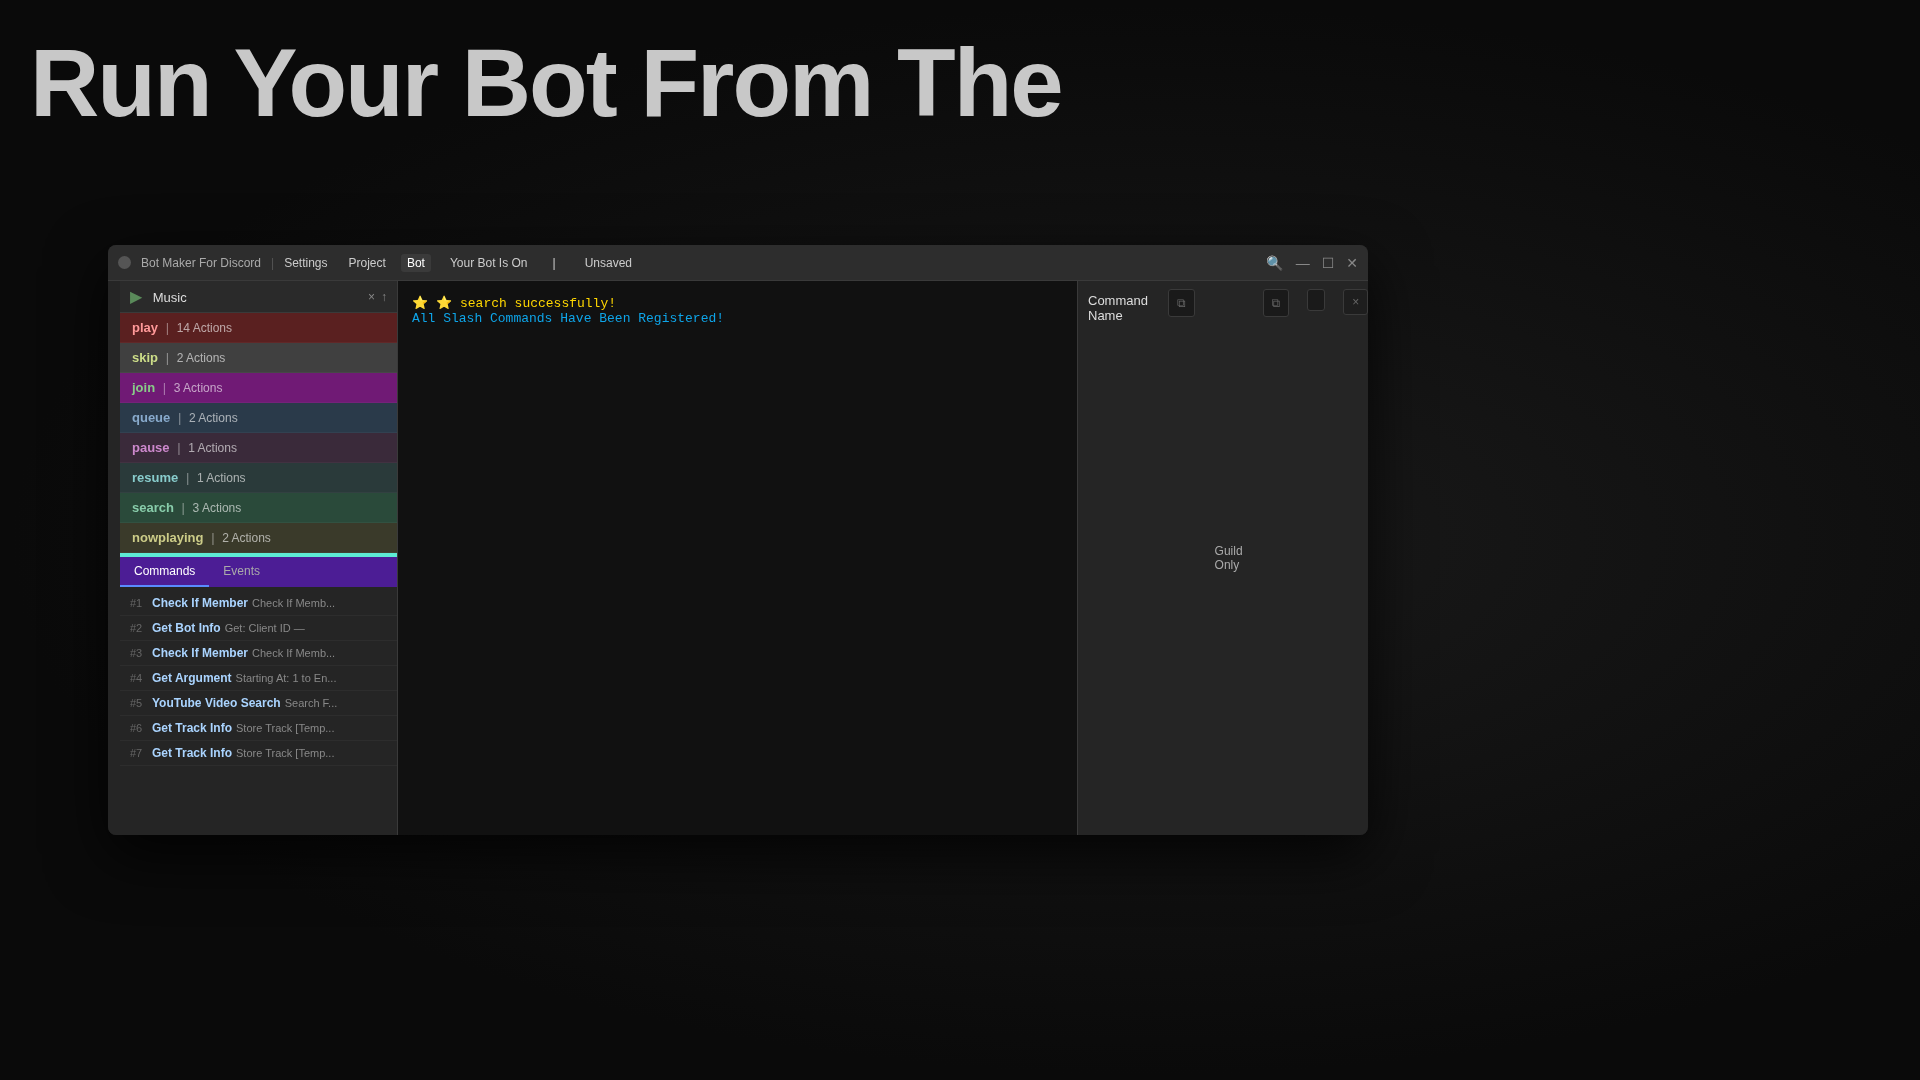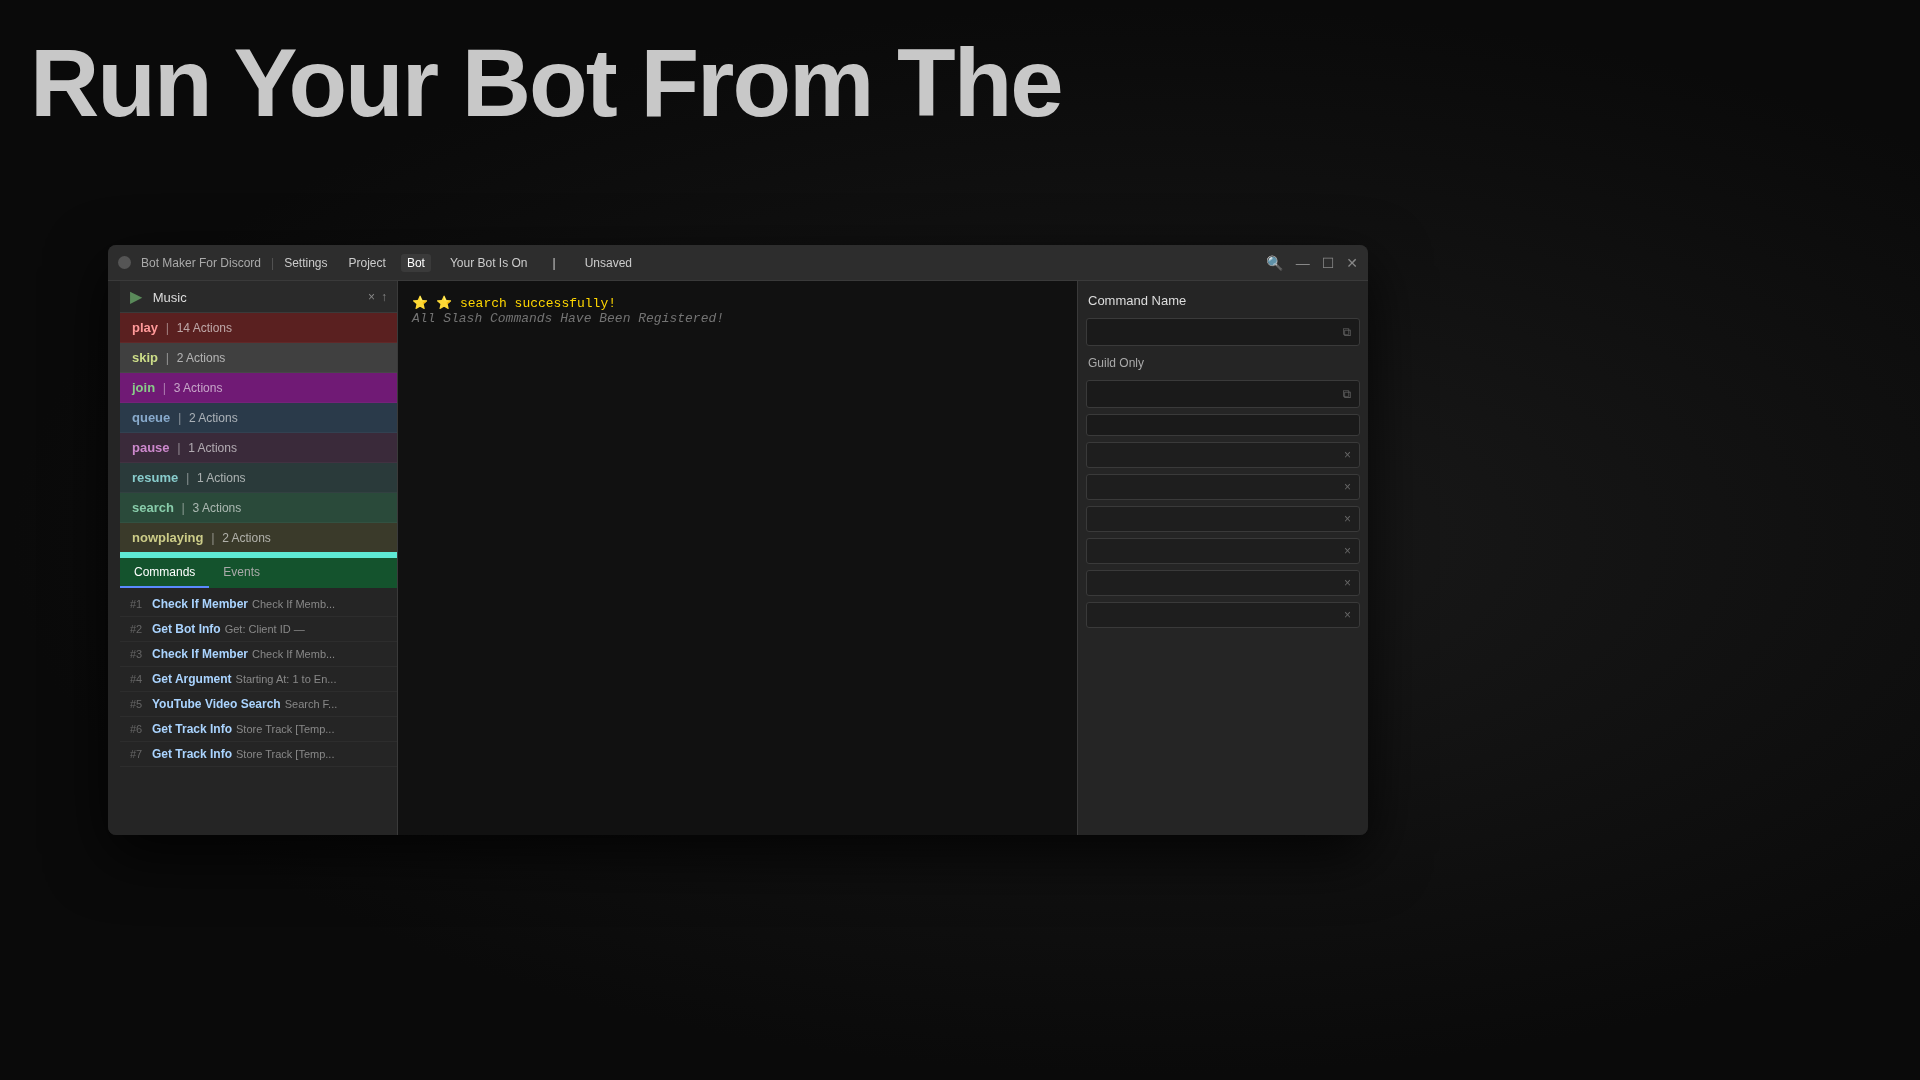--- a/index.html
+++ b/index.html
@@ -207,22 +207,22 @@
     .cmd-resume { background: #2a3a3a; color: #88cccc; }
     .cmd-resume .cmd-name { color: #88cccc; }
     .cmd-search { background: #2a4a3a; color: #88ccaa; }
     .cmd-search .cmd-name { color: #88ccaa; }
     .cmd-nowplaying { background: #3a3a2a; color: #cccc88; }
     .cmd-nowplaying .cmd-name { color: #cccc88; }
 
     
     .bottom-tabs {
       display: flex;
-      border-top: 6px solid #5eead4;
-      background: #14532d;
+      border-top: 4px solid #5eead4;
+      background: #4c1d95;
     }
 
     .bottom-tab {
       padding: 7px 14px;
       font-size: 12px;
       color: #aaa;
       cursor: pointer;
       border-bottom: 2px solid transparent;
     }
 
@@ -284,23 +284,23 @@
       font-family: 'Courier New', monospace;
       font-size: 13px;
       overflow-y: auto;
     }
 
     
     .right-panel {
       width: 290px;
       background: #252525;
       display: flex;
-      flex-direction: column;
+      flex-direction: row;
       padding: 8px;
-      gap: 6px;
+      gap: 18px;
     }
 
     .right-panel-title {
       color: #ddd;
       font-size: 13px;
       padding: 4px 2px;
     }
 
     .right-input {
       background: #1a1a1a;
@@ -486,21 +486,21 @@
         </div>
       </div>
     </div>
 
     <div class="console-panel">
       <div class="console-output">
         <div>
           <span style="color:#FFD700;">⭐ </span><span style="color:#FFD700;">⭐ search successfully!</span>
         </div>
         <div>
-          <span style="color:#737373;font-style:italic;">All Slash Commands Have Been Registered!</span>
+          <span style="color:#0ea5e9;">All Slash Commands Have Been Registered!</span>
         </div>
       </div>
     </div>
 
     <div class="right-panel">
       <div class="right-panel-title">Command Name</div>
 
       <div class="right-input">
         <span></span>
         <span class="right-input-icon">⧉</span>

